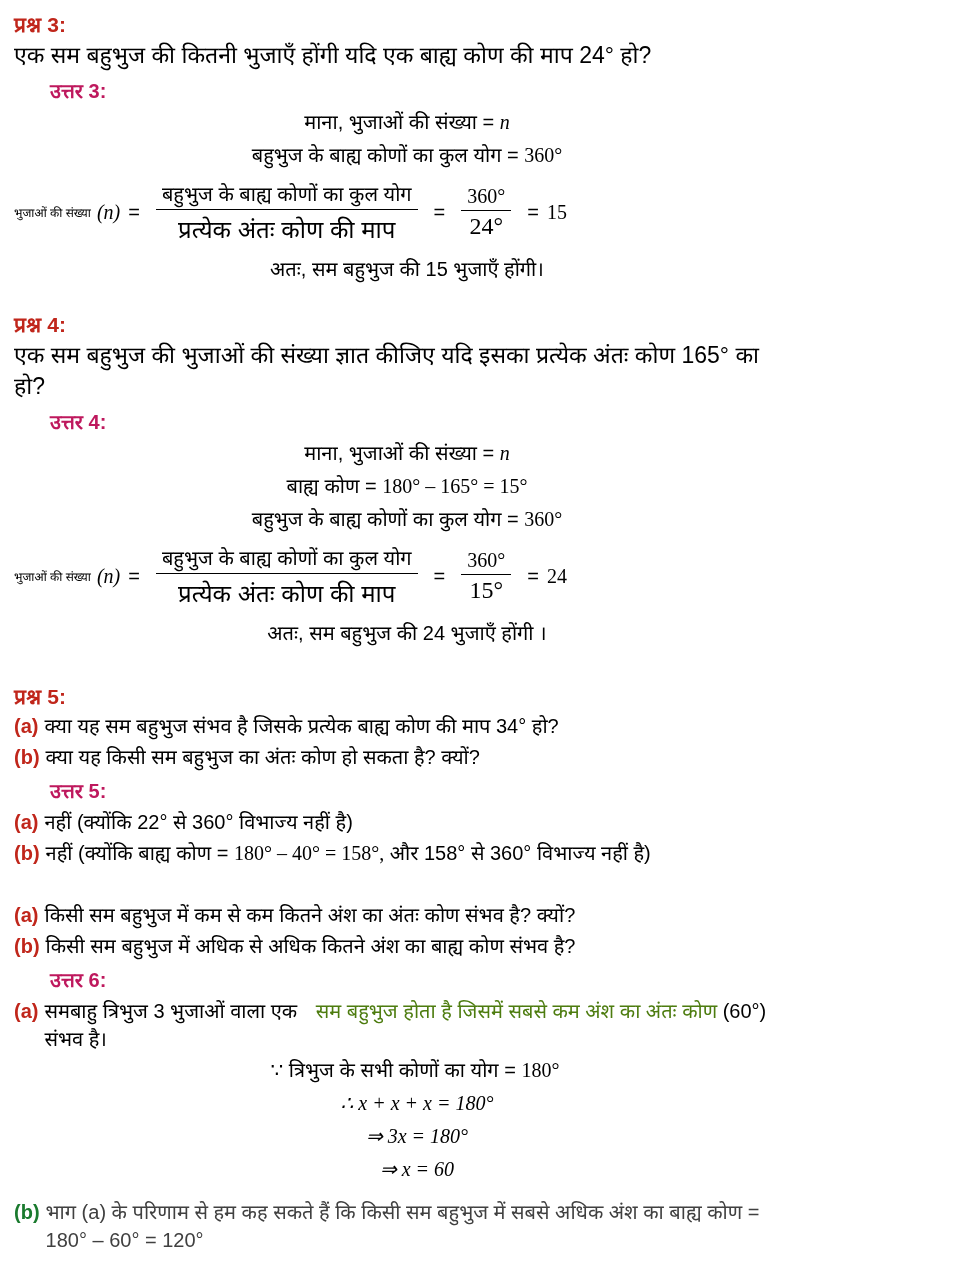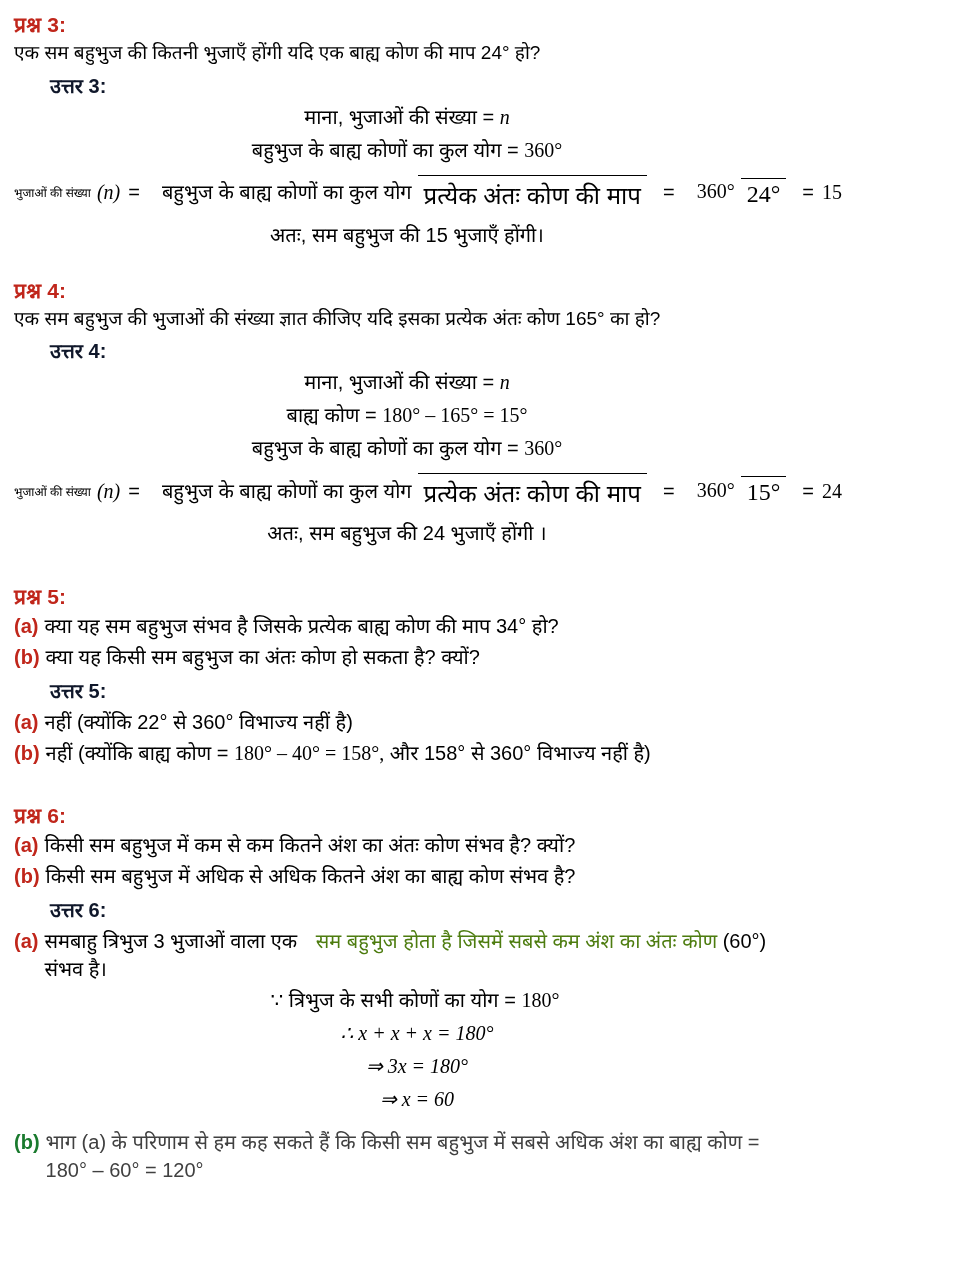--- a/index.html
+++ b/index.html
@@ -21,26 +21,26 @@
     position: relative;
   }
   .q-head {
     color: #c0261b;
     font-weight: bold;
     font-size: 21px;
     margin: 0 0 2px 0;
     letter-spacing: 0.2px;
   }
   .q-text {
-    font-size: 19px;
+    font-size: 23px;
     line-height: 1.35;
     margin: 0 0 4px 0;
   }
   .ans-head {
-    color: #0f172a;
+    color: #be185d;
     font-weight: bold;
     font-size: 20px;
     margin: 6px 0 4px 36px;
   }
   .line {
     font-size: 20px;
     line-height: 1.45;
     margin: 0 0 4px 14px;
     text-align: center;
   }
@@ -60,21 +60,21 @@
     margin: 10px 0 10px 0;
     font-size: 20px;
     flex-wrap: nowrap;
   }
   .frac-row .lead {
     font-size: 12px;
     white-space: nowrap;
   }
   .frac {
     display: inline-flex;
-    flex-direction: row;
+    flex-direction: column;
     align-items: center;
     margin: 0 8px;
     vertical-align: middle;
   }
   .frac .num {
     padding: 0 6px 2px 6px;
     font-size: 20px;
     white-space: nowrap;
   }
   .frac .den {
@@ -237,21 +237,20 @@
         <span>नहीं (क्योंकि बाह्य कोण =</span>
         <span class="mathup">180° – 40° = 158°,</span>
         <span>और 158° से 360° विभाज्य नहीं है)</span>
       </span>
     </div>
   </div>
 
   <div class="spacer-lg"></div>
 
   <div class="block">
-    <div class="q-head">प्रश्न 6:</div>
 
     <div class="sub-item">
       <span class="sub-label">(a)</span>
       <span class="sub-body">किसी सम बहुभुज में कम से कम कितने अंश का अंतः कोण संभव है? क्यों?</span>
     </div>
     <div class="sub-item">
       <span class="sub-label">(b)</span>
       <span class="sub-body">किसी सम बहुभुज में अधिक से अधिक कितने अंश का बाह्य कोण संभव है?</span>
     </div>
 

